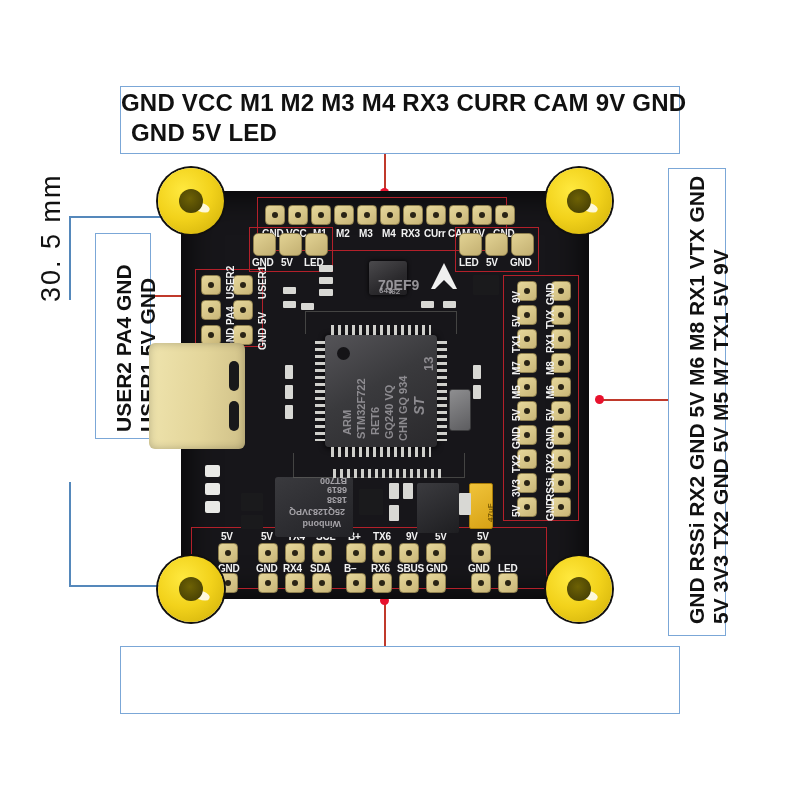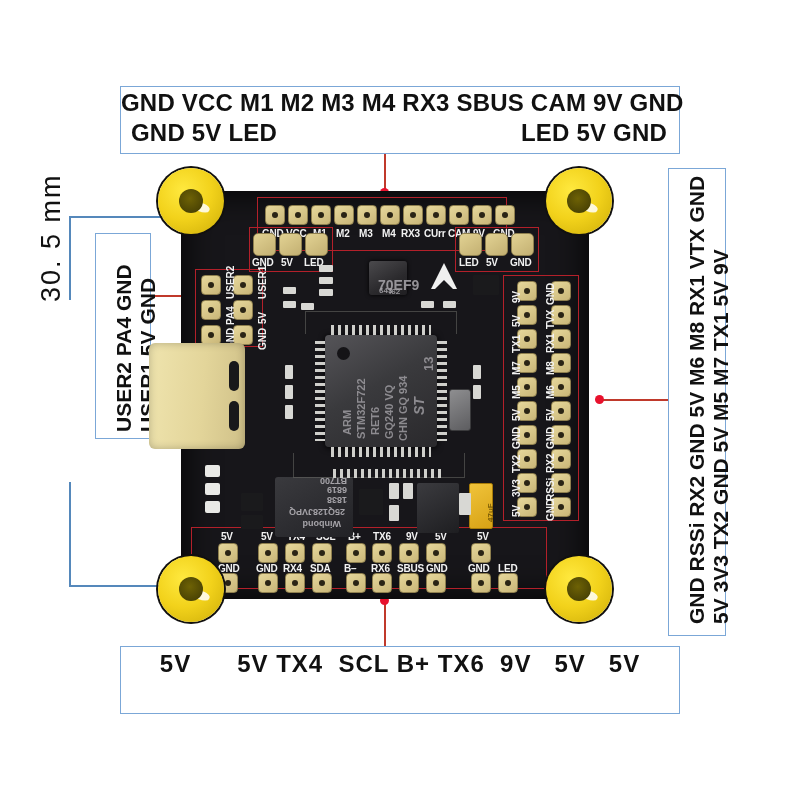--- a/index.html
+++ b/index.html
@@ -128,29 +128,27 @@
 <div class="dimline abs" style="left:69px;top:482px;width:1.5px;height:105px;"></div>
 <div class="dimline abs" style="left:69px;top:216px;width:145px;height:1.5px;"></div>
 <div class="dimline abs" style="left:69px;top:585px;width:145px;height:1.5px;"></div>
 <div class="dot" style="left:210px;top:212px;background:#1f6fbf;"></div>
 <div class="dot" style="left:210px;top:581px;background:#1f6fbf;"></div>
 <div id="dim-text">30. 5 mm</div>
 
 <div class="calloutline" style="left:384px;top:154px;width:2px;height:40px;"></div>
 <div class="dot" style="left:380px;top:188px;"></div>
 <div class="callout" id="top-callout">
-  <div class="lbl row1">GND VCC M1 M2 M3 M4 RX3 SBUS CAM 9V GND</div>
+  <div class="lbl row1">GND VCC M1 M2 M3 M4 RX3 CURR CAM 9V GND</div>
   <div class="lbl row2">GND 5V LED</div>
-  <div class="lbl row3">LED 5V GND</div>
 </div>
 
 <div class="calloutline" style="left:384px;top:600px;width:2px;height:46px;"></div>
 <div class="dot" style="left:380px;top:596px;"></div>
 <div class="callout" id="bottom-callout">
-  <div class="lbl row1">5V      5V TX4  SCL B+ TX6  9V   5V   5V</div>
 </div>
 
 <div class="calloutline" style="left:151px;top:295px;width:46px;height:1.6px;"></div>
 <div class="dot" style="left:192px;top:291px;"></div>
 <div class="callout" id="left-callout">
   <div class="vtxt v1">USER1  5V  GND</div>
   <div class="vtxt v2">USER2 PA4 GND</div>
 </div>
 
 <div class="calloutline" style="left:600px;top:399px;width:70px;height:1.6px;"></div>

